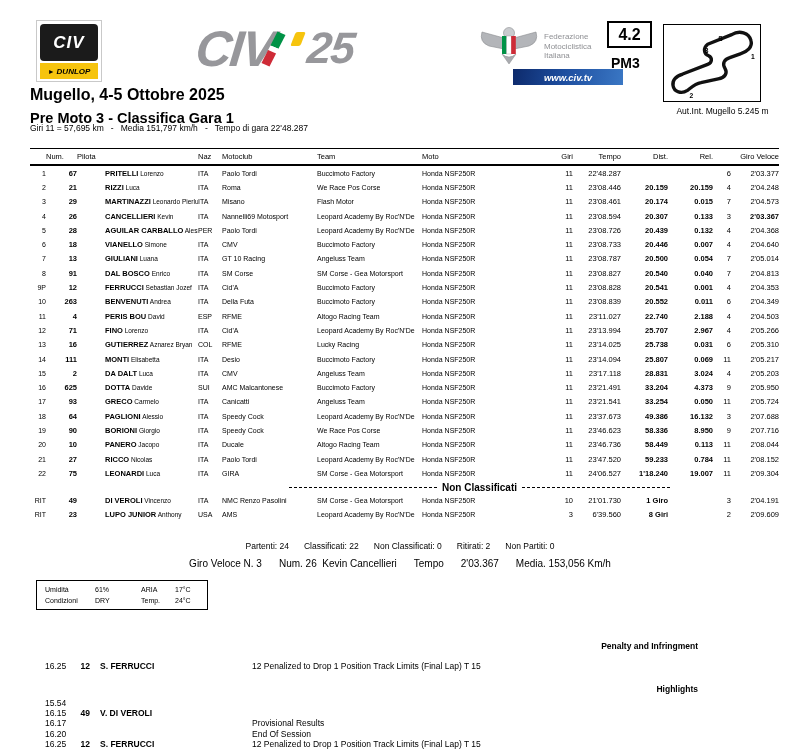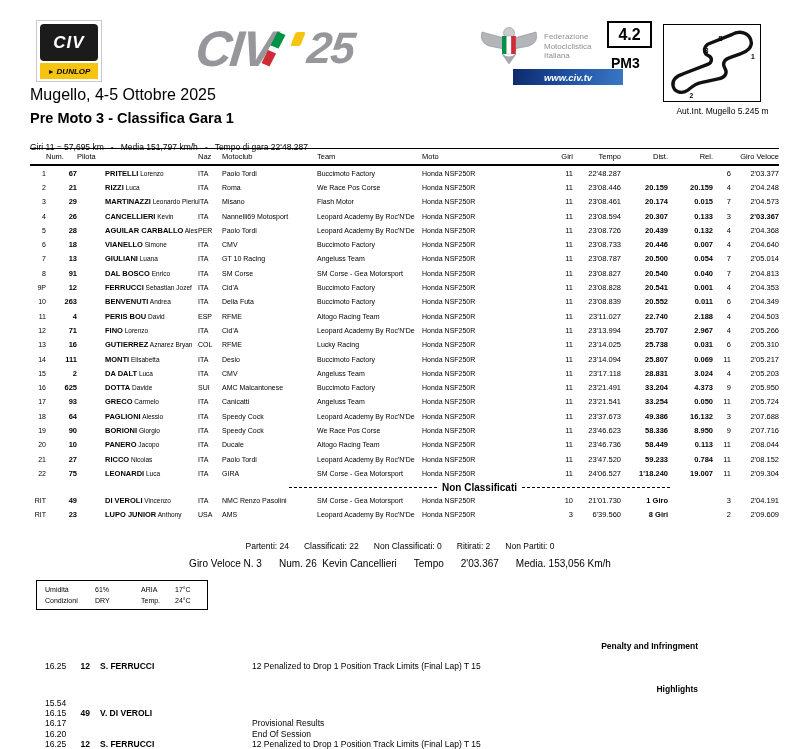--- a/index.html
+++ b/index.html
@@ -38,23 +38,23 @@
   .race-no{position:absolute;left:607px;top:21px;width:45px;height:27px;border:2px solid #000;
            box-sizing:border-box;display:flex;align-items:center;justify-content:center;
            font-size:16px;font-weight:bold;}
   .class-code{position:absolute;left:611px;top:55px;font-size:14px;font-weight:bold;}
 
   .track-box{position:absolute;left:663px;top:24px;width:98px;height:78px;border:1.5px solid #000;
              box-sizing:border-box;}
   .track-caption{position:absolute;left:650px;top:106px;width:145px;text-align:center;font-size:8.5px;}
 
   
-  .event-title{position:absolute;left:30px;top:86px;font-size:16px;font-weight:normal;}
+  .event-title{position:absolute;left:30px;top:86px;font-size:16px;font-weight:bold;}
   .session-title{position:absolute;left:30px;top:110px;font-size:14.5px;font-weight:bold;}
-  .race-stats{position:absolute;left:30px;top:142px;font-size:8.5px;white-space:pre;}
+  .race-stats{position:absolute;left:30px;top:123px;font-size:8.5px;white-space:pre;}
 
   
   table.results{position:absolute;left:30px;top:148px;width:749px;border-collapse:collapse;
                 table-layout:fixed;font-size:7.5px;}
   .results th{font-weight:normal;font-size:7.5px;text-align:left;height:15px;padding:0;
               border-top:1px solid #000;border-bottom:2px solid #000;vertical-align:middle;}
   .results td{height:14.3px;padding:0;vertical-align:middle;white-space:nowrap;overflow:hidden;}
   .c-pos{text-align:right;padding-right:3px;font-size:7px;}
   .c-num{text-align:right;padding-right:5px;font-weight:bold;}
   .c-pilota{padding-left:5px;}

